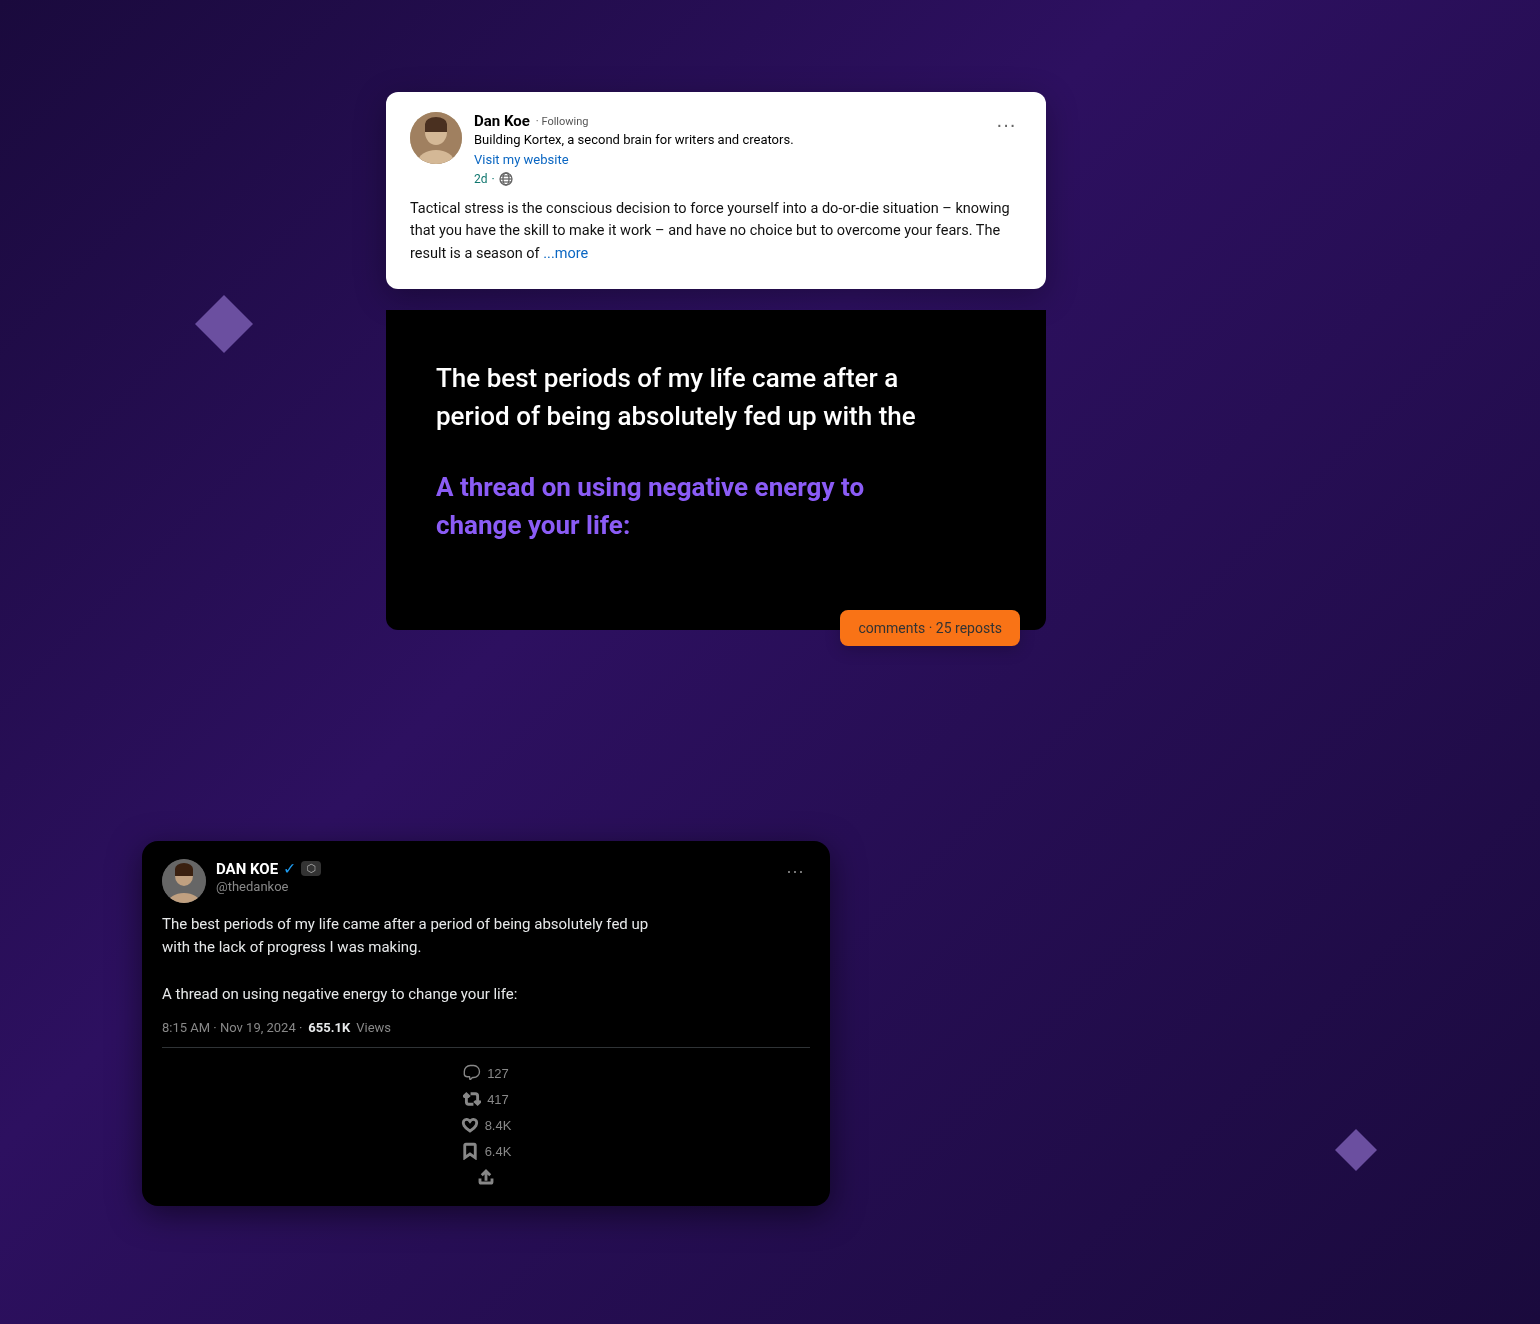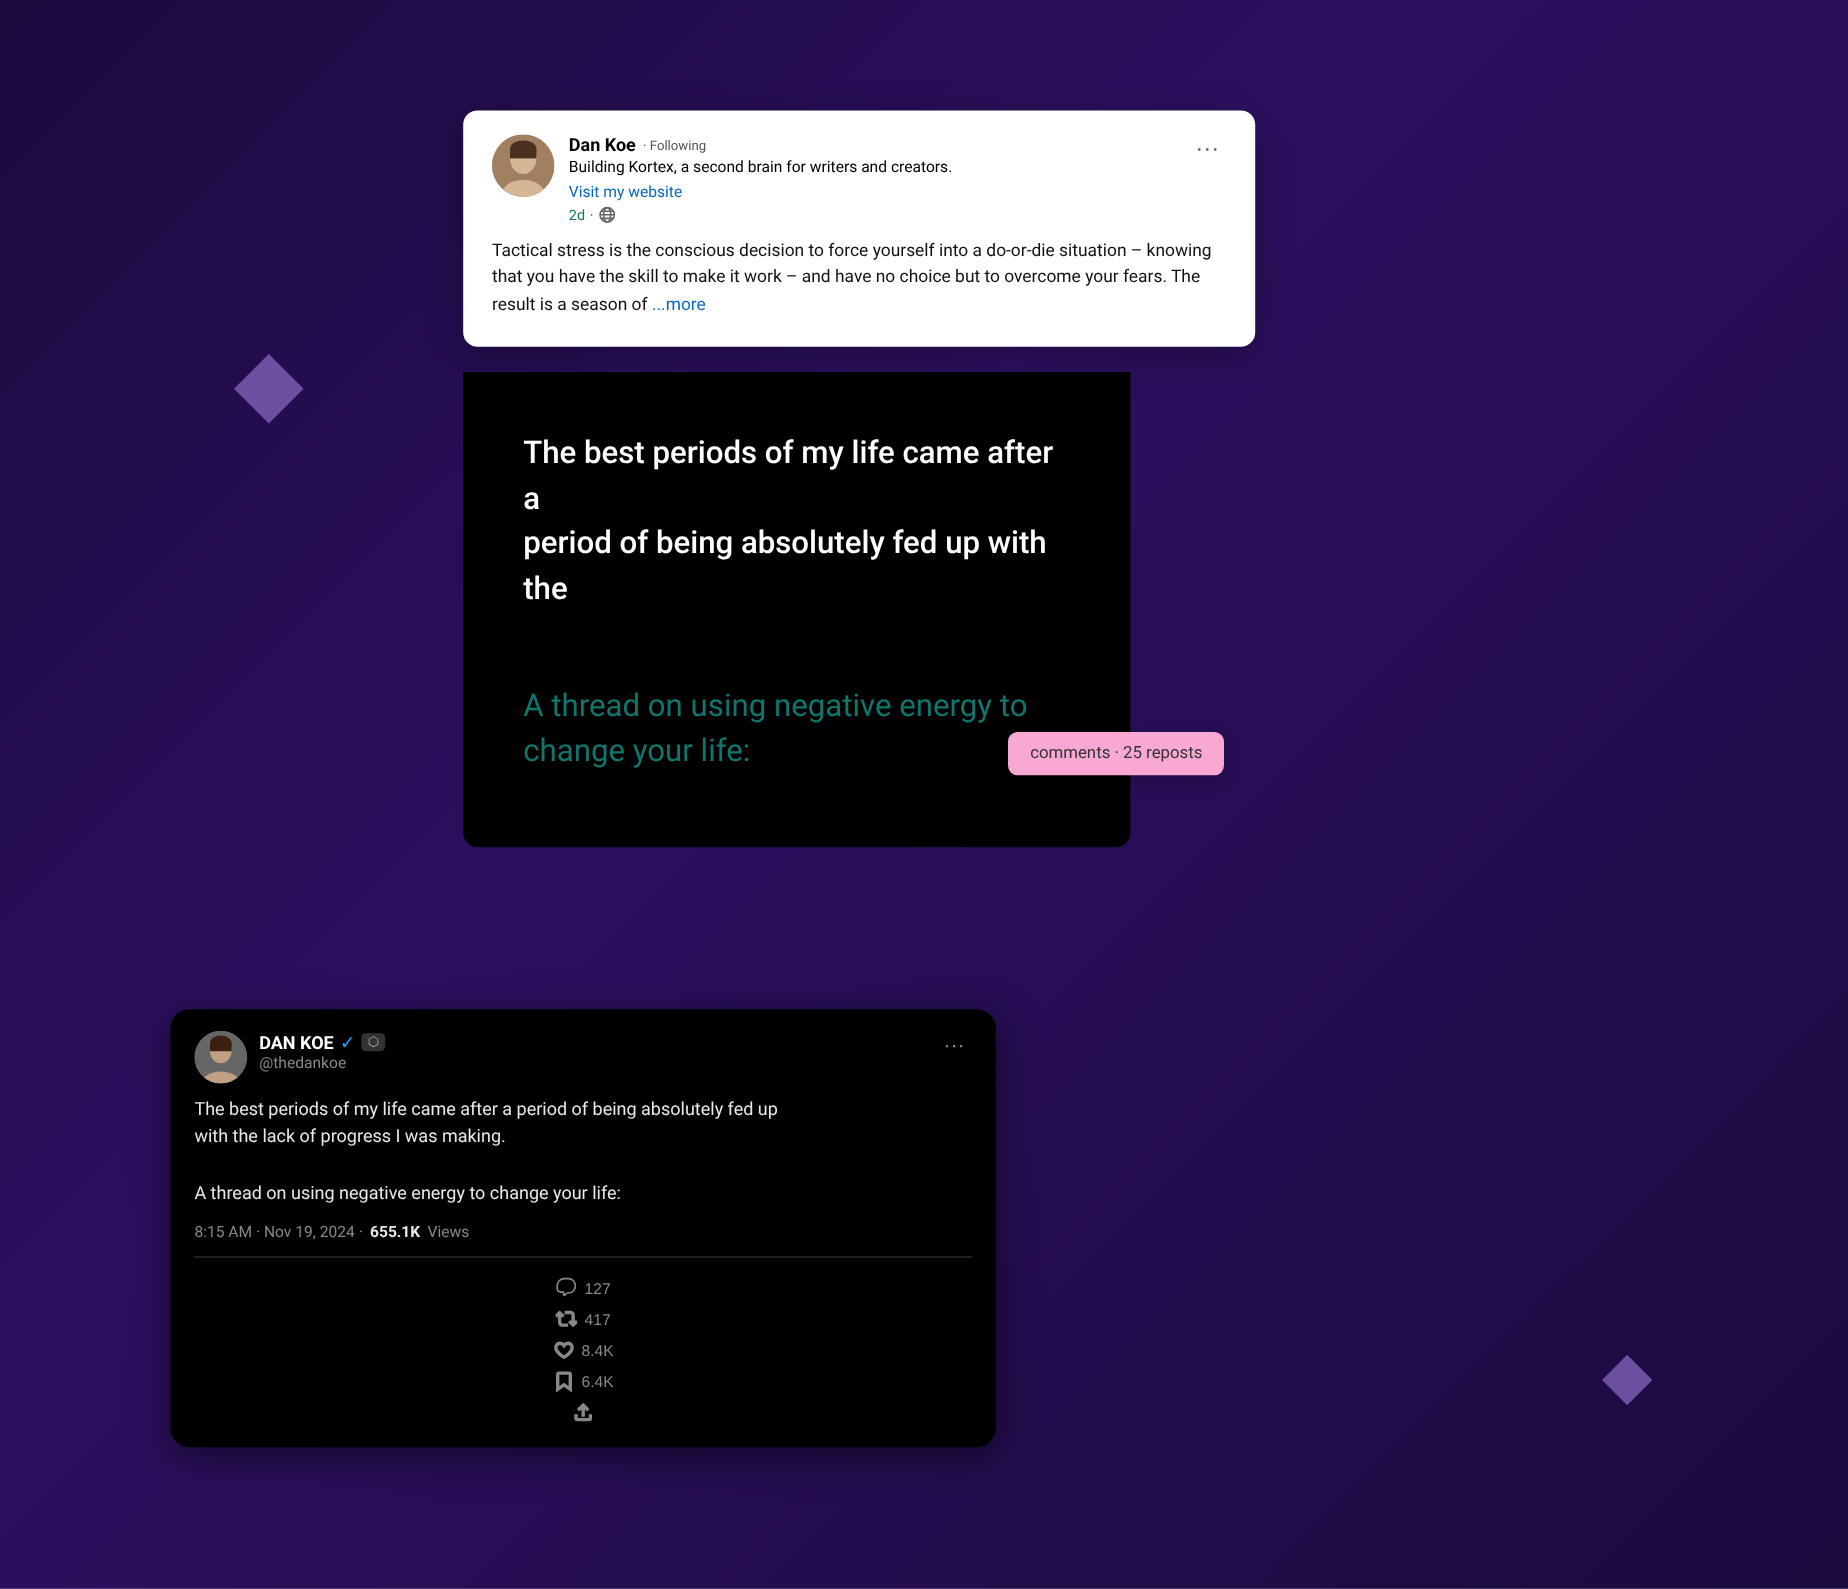--- a/index.html
+++ b/index.html
@@ -137,40 +137,40 @@
     .linkedin-more-link {
       color: #0a66c2;
       cursor: pointer;
     }
 
     
     .quote-card {
       position: absolute;
       top: 310px;
       left: 386px;
-      width: 556px;
+      width: 660px;
       background: #000000;
       border-radius: 0 0 12px 12px;
       padding: 50px 50px 60px;
       min-height: 320px;
     }
 
     .quote-text {
       font-size: 26px;
       font-weight: 500;
       color: #ffffff;
       line-height: 1.45;
     }
 
     .quote-thread {
       font-size: 26px;
-      font-weight: 400;
-      color: #0f766e;
+      font-weight: 700;
+      color: #8b5cf6;
       line-height: 1.45;
-      margin-top: 60px;
+      margin-top: 34px;
     }
 
     
     .twitter-card {
       position: absolute;
       bottom: 118px;
       left: 142px;
       width: 688px;
       background: #000000;
       border-radius: 16px;
@@ -296,21 +296,21 @@
       fill: none;
       stroke: #888;
       stroke-width: 1.8;
     }
 
     
     .floating-badge {
       position: absolute;
       top: 610px;
       right: 520px;
-      background: #f9a8d4;
+      background: #f97316;
       border-radius: 8px;
       padding: 10px 18px;
       font-size: 14px;
       color: #333;
       box-shadow: 0 4px 16px rgba(0,0,0,0.2);
       white-space: nowrap;
     }
   </style>
 </head>
 <body>

